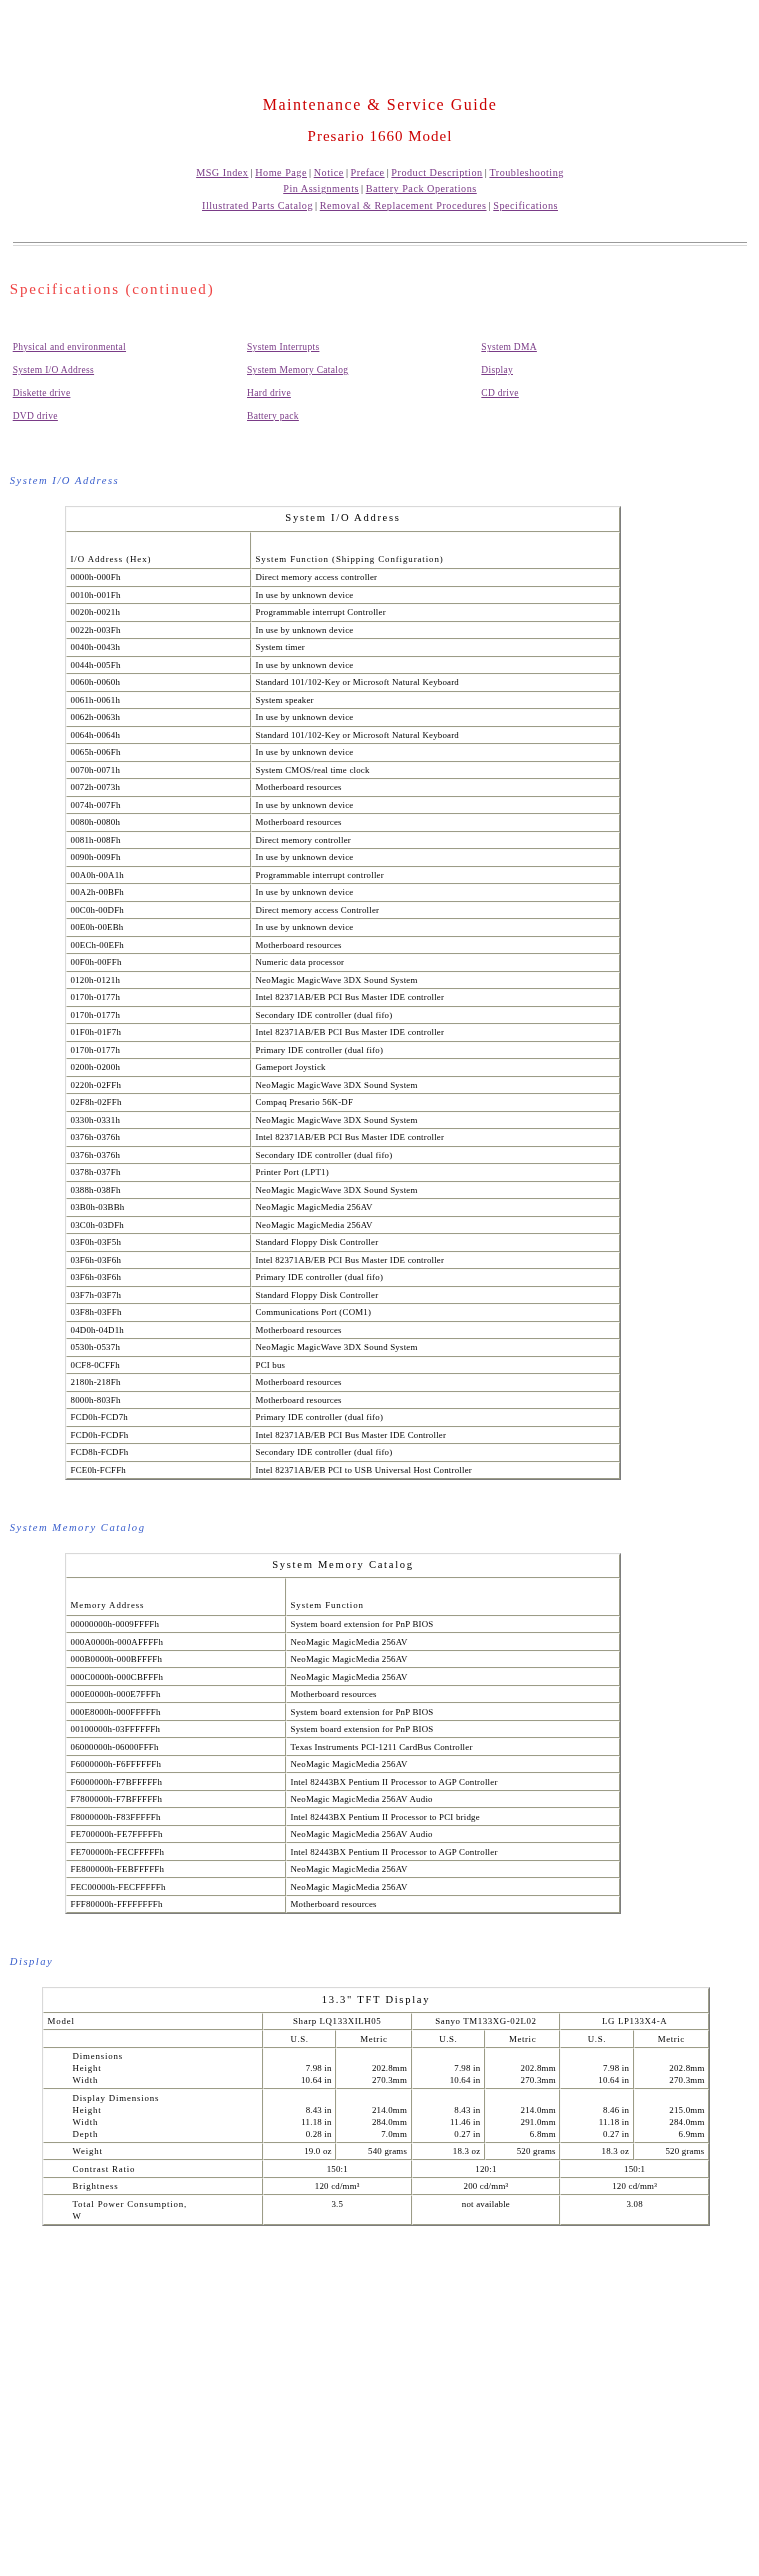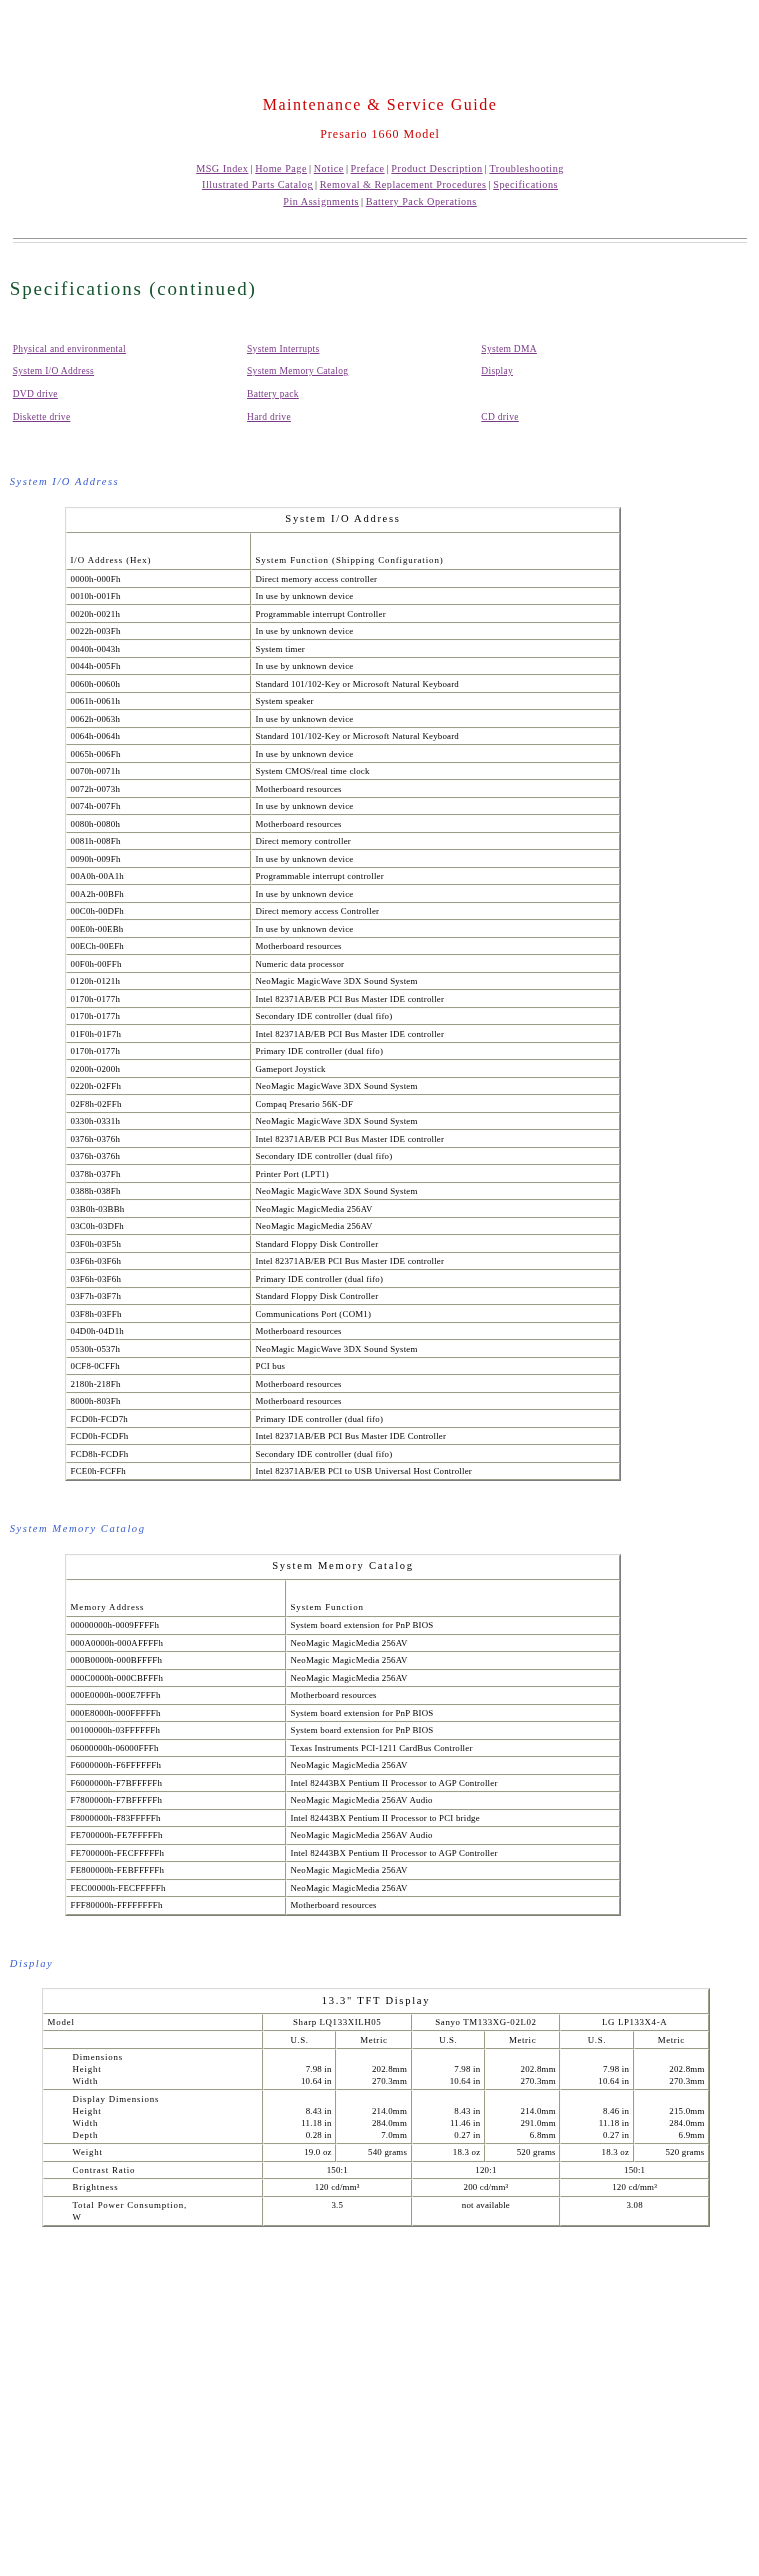--- a/index.html
+++ b/index.html
@@ -27,21 +27,21 @@
   .doc-title {
     color: #cc0000;
     font-size: 16px;
     letter-spacing: 1.5px;
     font-weight: normal;
     margin: 12px;
     line-height: 1.25;
   }
   .doc-subtitle {
     color: #cc0000;
-    font-size: 12px;
+    font-size: 15px;
     letter-spacing: 1px;
     margin: 11px 0 0 0;
     line-height: 1.3;
   }
   .navlinks {
     margin-top: 18.3px;
     font-size: 10.2px;
     letter-spacing: 0.5px;
     line-height: 1.62;
     color: #3d1a66;
@@ -59,22 +59,22 @@
   
   .rule {
     margin: 28px 12.7px 0 12.7px;
     height: 2.1px;
     border-top: 1.4px solid #9a9a9a;
     border-bottom: 0.7px solid #d8d8d8;
   }
 
   
   .page-heading {
-    color: #14532d;
-    font-size: 19px;
+    color: #ef4444;
+    font-size: 15px;
     letter-spacing: 1.8px;
     margin: 35px 0 0 9.8px;
     font-weight: normal;
   }
 
   
   .linkgrid {
     margin: 44px 0 0 12.7px;
     width: 703px;
     border-collapse: collapse;
@@ -156,50 +156,50 @@
 </head>
 <body>
 
 <div class="page">
 
   <div class="header">
     <div class="doc-title">Maintenance &amp; Service Guide</div>
     <div class="doc-subtitle">Presario 1660 Model</div>
     <div class="navlinks">
       <div id="navrow1"><a href="#">MSG Index</a><span class="sep">|</span><a href="#">Home Page</a><span class="sep">|</span><a href="#">Notice</a><span class="sep">|</span><a href="#">Preface</a><span class="sep">|</span><a href="#">Product Description</a><span class="sep">|</span><a href="#">Troubleshooting</a></div>
+      <div id="navrow3"><a href="#">Pin Assignments</a><span class="sep">|</span><a href="#">Battery Pack Operations</a></div>
       <div id="navrow2"><a href="#">Illustrated Parts Catalog</a><span class="sep">|</span><a href="#">Removal &amp; Replacement Procedures</a><span class="sep">|</span><a href="#">Specifications</a></div>
-      <div id="navrow3"><a href="#">Pin Assignments</a><span class="sep">|</span><a href="#">Battery Pack Operations</a></div>
     </div>
   </div>
 
   <div class="rule"></div>
 
   <div class="page-heading">Specifications (continued)</div>
 
   <table class="linkgrid">
     <tbody id="linkgrid-body">
         <tr>
           <td><a href="#">Physical and environmental</a></td>
           <td><a href="#">System Interrupts</a></td>
           <td><a href="#">System DMA</a></td>
         </tr>
         <tr>
           <td><a href="#">System I/O Address</a></td>
           <td><a href="#">System Memory Catalog</a></td>
           <td><a href="#">Display</a></td>
         </tr>
         <tr>
+          <td><a href="#">Diskette drive</a></td>
+          <td><a href="#">Hard drive</a></td>
+          <td><a href="#">CD drive</a></td>
+        </tr>
+        <tr>
           <td><a href="#">DVD drive</a></td>
           <td><a href="#">Battery pack</a></td>
           <td>&nbsp;</td>
-        </tr>
-        <tr>
-          <td><a href="#">Diskette drive</a></td>
-          <td><a href="#">Hard drive</a></td>
-          <td><a href="#">CD drive</a></td>
         </tr>
       </tbody>
   </table>
 
   <div class="subhead">System I/O Address</div>
   <div class="tablewrap">
     <table class="data io">
       <tbody>
         <tr>
           <td class="caption" colspan="2">System I/O Address</td>

